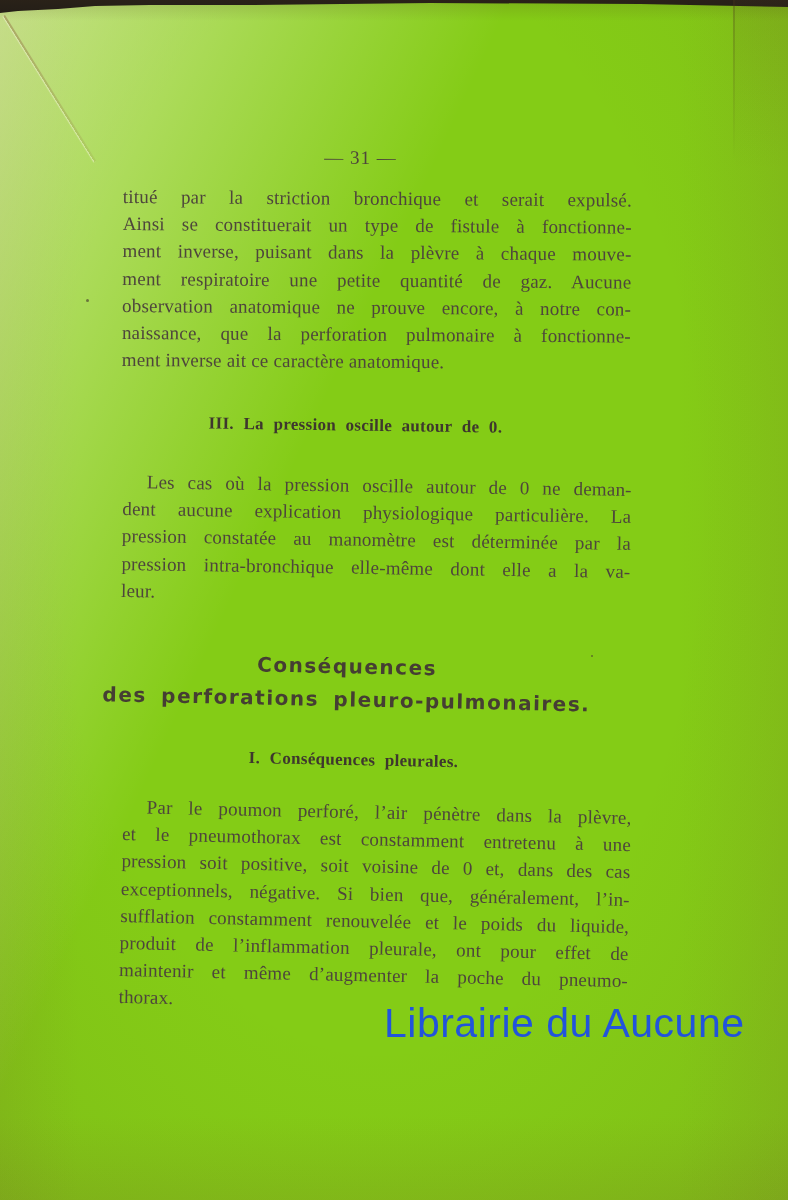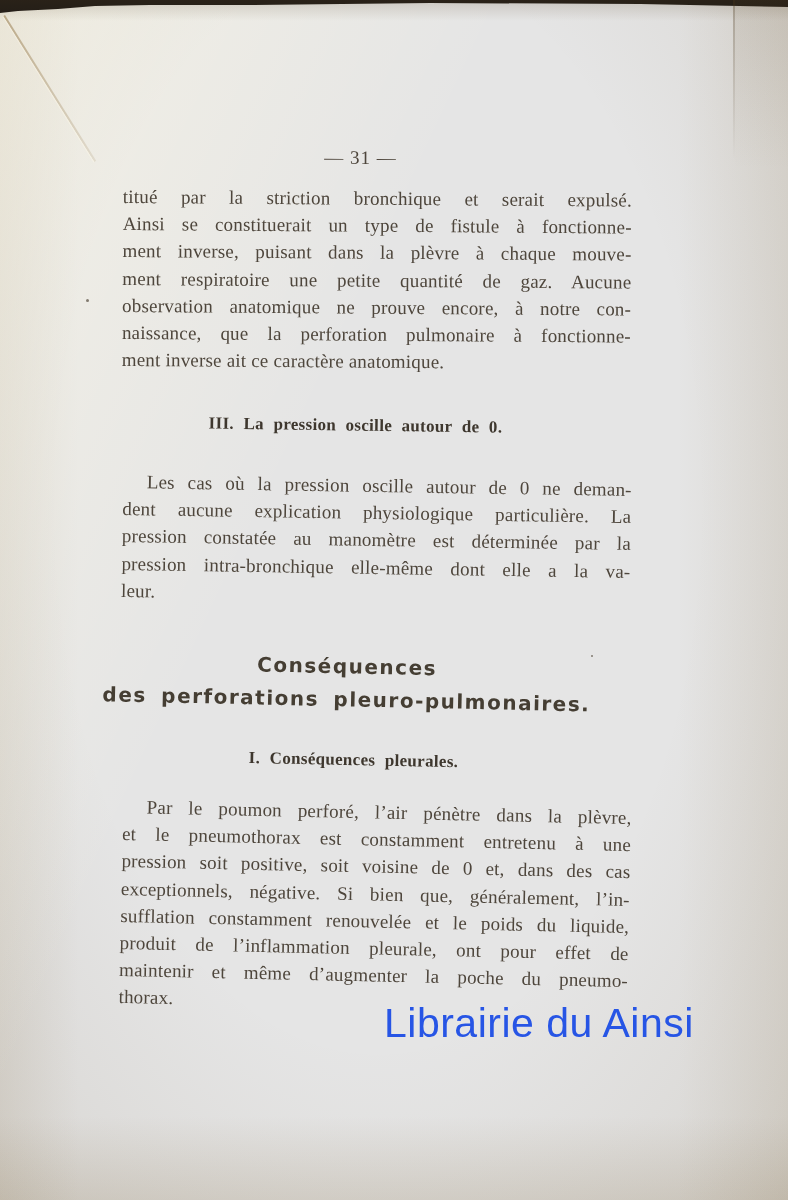--- a/index.html
+++ b/index.html
@@ -1,18 +1,18 @@
 <!DOCTYPE html>
 <html><head>
 <meta charset="utf-8">
 <style>
   html,body { margin:0; padding:0; background:#221d18; }
   .scan {
     position:relative; width:788px; height:1200px; overflow:hidden;
-    background:#e5e5e5;
+    background:#84cc16;
     font-family:"Liberation Serif", serif;
   }
   
   .paper-shade {
     position:absolute; inset:0; pointer-events:none;
     background:
       linear-gradient(115deg, rgba(255,250,230,0.55) 0%, rgba(255,250,230,0.0) 38%),
       linear-gradient(to right, rgba(120,92,42,0.10) 0%, rgba(120,92,42,0.0) 10%, rgba(120,92,42,0.0) 86%, rgba(120,92,42,0.10) 100%),
       linear-gradient(to top, rgba(115,88,40,0.14) 0%, rgba(115,88,40,0.0) 7%),
       radial-gradient(ellipse at 48% 42%, rgba(0,0,0,0) 55%, rgba(95,72,35,0.10) 100%);
@@ -124,14 +124,14 @@
       <div class="bodyline indent">Par le poumon perforé, l’air pénètre dans la plèvre,</div>
       <div class="bodyline">et le pneumothorax est constamment entretenu à une</div>
       <div class="bodyline">pression soit positive, soit voisine de 0 et, dans des cas</div>
       <div class="bodyline">exceptionnels, négative. Si bien que, généralement, l’in-</div>
       <div class="bodyline">sufflation constamment renouvelée et le poids du liquide,</div>
       <div class="bodyline">produit de l’inflammation pleurale, ont pour effet de</div>
       <div class="bodyline">maintenir et même d’augmenter la poche du pneumo-</div>
       <div class="bodyline lastline">thorax.</div>
     </div>
 
-  <div class="watermark" style="color: rgb(29, 78, 230);">Librairie du Ainsi</div>
+  <div class="watermark" style="color: rgb(29, 78, 230);">Librairie du Aucune</div>
 </div>
 
 </body></html>

